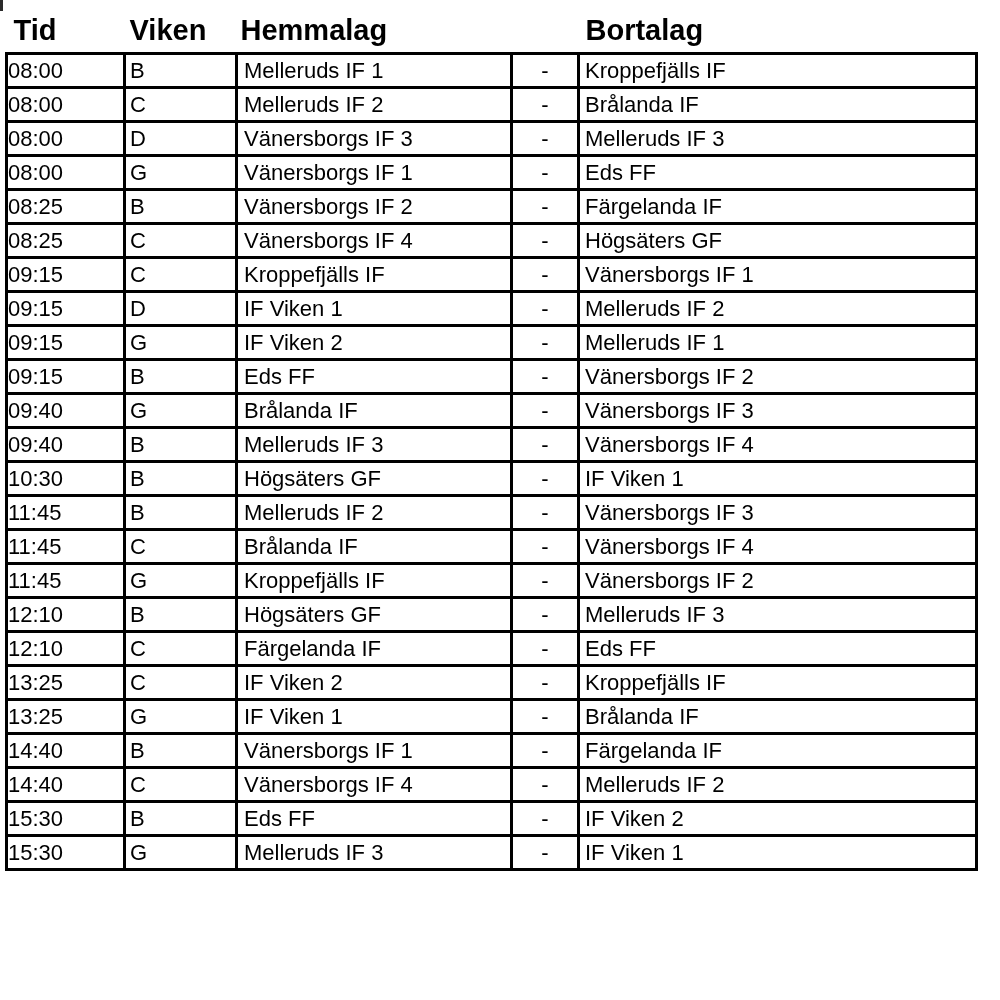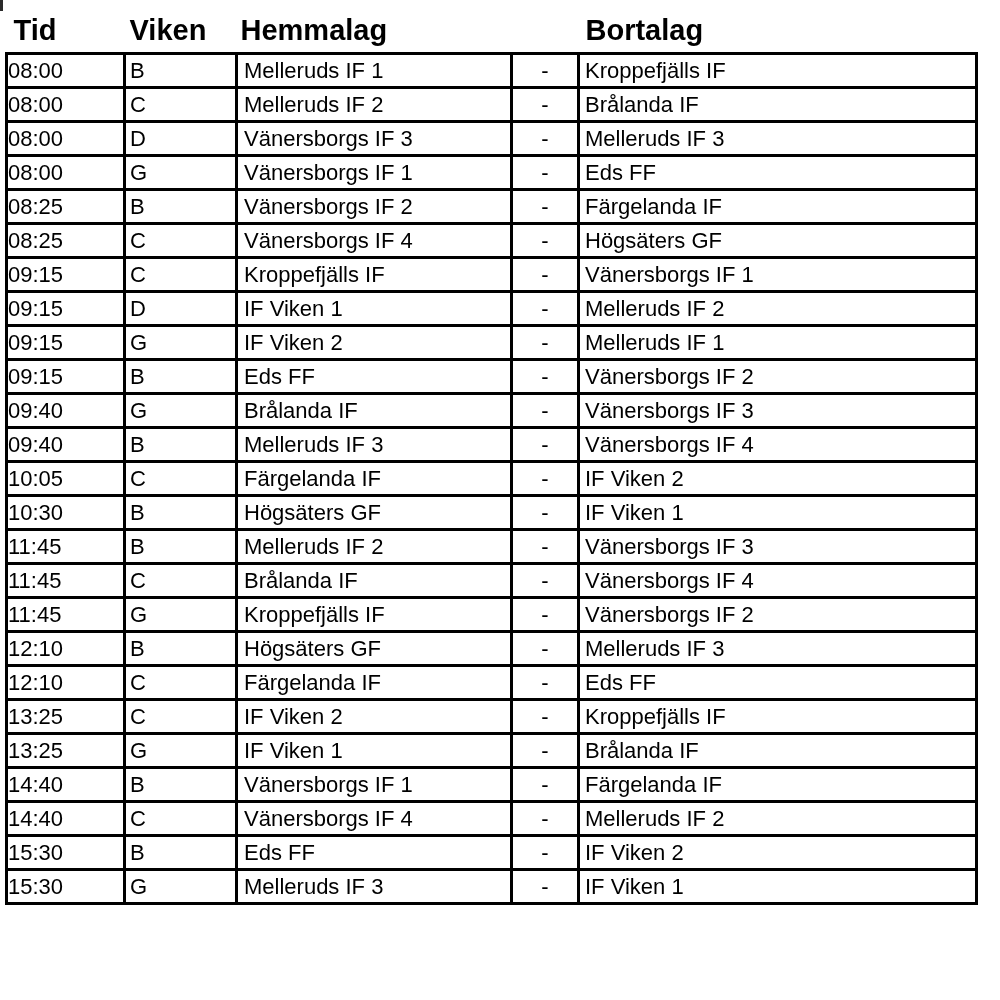--- a/index.html
+++ b/index.html
@@ -173,27 +173,20 @@
     <td class="bortalag">Vänersborgs IF 3</td>
   </tr>
         <tr>
     <td class="tid">09:40</td>
     <td class="plan">B</td>
     <td class="hemmalag">Melleruds IF 3</td>
     <td class="sep">-</td>
     <td class="bortalag">Vänersborgs IF 4</td>
   </tr>
         <tr>
-    <td class="tid">10:05</td>
-    <td class="plan">C</td>
-    <td class="hemmalag">Färgelanda IF</td>
-    <td class="sep">-</td>
-    <td class="bortalag">IF Viken 2</td>
-  </tr>
-        <tr>
     <td class="tid">10:30</td>
     <td class="plan">B</td>
     <td class="hemmalag">Högsäters GF</td>
     <td class="sep">-</td>
     <td class="bortalag">IF Viken 1</td>
   </tr>
         <tr>
     <td class="tid">11:45</td>
     <td class="plan">B</td>
     <td class="hemmalag">Melleruds IF 2</td>

